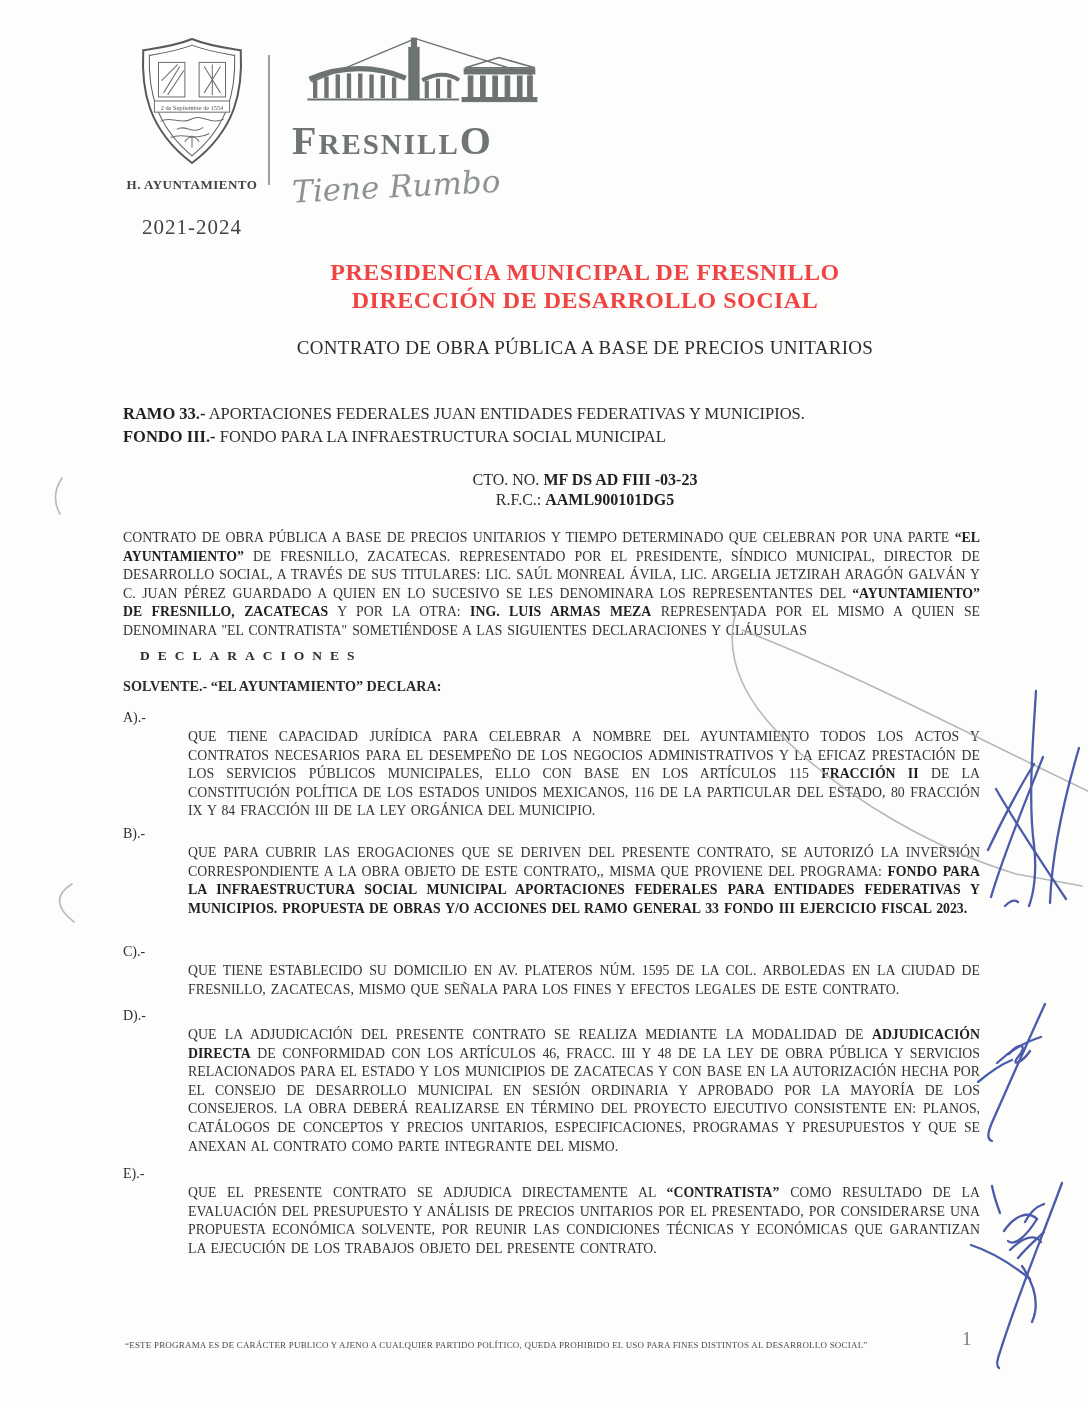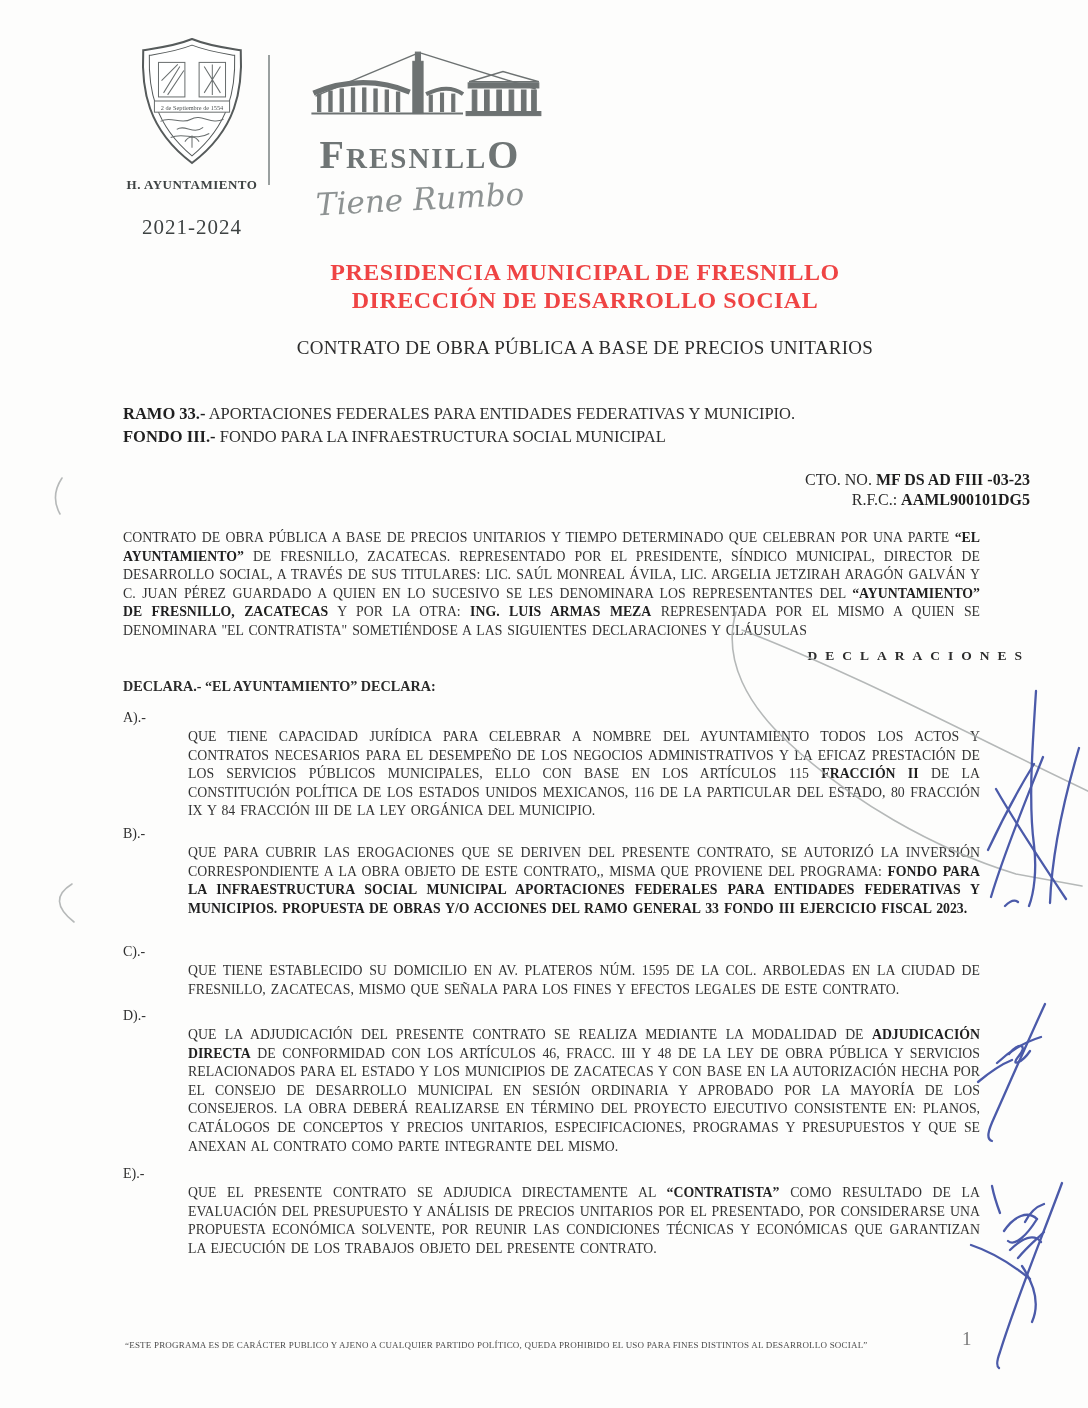--- a/index.html
+++ b/index.html
@@ -6,36 +6,36 @@
   .page{
     position:relative;width:1088px;height:1408px;margin:0 auto;
     background:#fdfdfc;overflow:hidden;
     font-family:"Liberation Serif", serif;color:#333;
   }
   
   .crest{position:absolute;left:124px;top:36px;width:136px;text-align:center;}
   .crest-title{font-size:13px;font-weight:bold;color:#3e4343;letter-spacing:.5px;margin-top:7px;}
   .crest-years{font-size:21px;color:#3e4343;letter-spacing:1px;line-height:21px;margin-top:24px;}
   .hdr-divider{position:absolute;left:268px;top:55px;width:2px;height:130px;background:#9aa0a0;}
-  .logo{position:absolute;left:292px;top:48px;width:256px;text-align:center;}
+  .logo{position:absolute;left:292px;top:34px;width:256px;}
   .logo-title{color:#6f7575;letter-spacing:2px;line-height:34px;margin-top:2px;white-space:nowrap;}
   .logo-title .cap{font-size:40px;font-weight:bold;}
   .logo-title .mid{font-size:29px;font-weight:bold;}
   .logo-tagline{font-style:italic;font-size:31px;color:#8d9292;transform:rotate(-3deg);margin-top:1px;font-family:"DejaVu Serif", serif;}
   
   .doc-title{position:absolute;left:140px;top:258px;width:890px;text-align:center;
     font-weight:bold;font-size:24px;line-height:28px;color:#ef4444;letter-spacing:.5px;}
   .doc-subtitle{position:absolute;left:110px;top:337px;width:950px;text-align:center;
     font-weight:normal;font-size:19px;color:#2d2d2d;letter-spacing:.3px;}
   .ramo{position:absolute;left:123px;top:403px;width:862px;font-size:16.5px;line-height:22.5px;color:#2e2e2e;}
-  .cto{position:absolute;left:140px;top:470px;width:890px;text-align:right;font-size:16px;line-height:19.5px;color:#2b2b2b;}
+  .cto{position:absolute;left:140px;top:470px;width:890px;text-align:center;font-size:16px;line-height:19.5px;color:#2b2b2b;}
   
   .intro{position:absolute;left:123px;top:529px;width:857px;font-size:13.8px;line-height:18.6px;
     text-align:justify;word-spacing:1.5px;color:#333;}
-  .decl-heading{position:absolute;left:140px;top:648px;width:890px;text-align:right;
+  .decl-heading{position:absolute;left:140px;top:648px;width:890px;text-align:left;
     font-weight:bold;font-size:13.5px;letter-spacing:8px;color:#2c2c2c;}
   .primera{position:absolute;left:123px;top:678px;font-weight:bold;font-size:14.2px;color:#2b2b2b;}
   .decl-item{position:absolute;left:123px;width:857px;}
   .decl-label{font-size:14px;color:#2f2f2f;}
   .decl-para{margin-left:65px;width:792px;font-size:13.8px;line-height:18.6px;
     text-align:justify;word-spacing:1.5px;color:#333;margin-top:2px;box-sizing:border-box;}
   .b{font-weight:bold;color:#1f1f1f;}
   
   .footer-disclaimer{position:absolute;left:125px;top:1340px;width:740px;font-size:9px;
     color:#4a4a4a;letter-spacing:.2px;white-space:nowrap;}
@@ -108,33 +108,33 @@
     <div class="logo-tagline">Tiene Rumbo</div>
   </div>
 
   <div class="doc-title">
     <div>PRESIDENCIA MUNICIPAL DE FRESNILLO</div>
     <div>DIRECCIÓN DE DESARROLLO SOCIAL</div>
   </div>
   <div class="doc-subtitle">CONTRATO DE OBRA PÚBLICA A BASE DE PRECIOS UNITARIOS</div>
 
   <div class="ramo">
-    <div><span class="b">RAMO 33.-</span><span> APORTACIONES FEDERALES PARA ENTIDADES FEDERATIVAS Y MUNICIPIO.</span></div>
+    <div><span class="b">RAMO 33.-</span><span> APORTACIONES FEDERALES JUAN ENTIDADES FEDERATIVAS Y MUNICIPIOS.</span></div>
     <div><span class="b">FONDO III.-</span><span> FONDO PARA LA INFRAESTRUCTURA SOCIAL MUNICIPAL</span></div>
   </div>
 
   <div class="cto">
     <div><span>CTO. NO. </span><span class="b">MF DS AD FIII -03-23</span></div>
     <div><span>R.F.C.: </span><span class="b">AAML900101DG5</span></div>
   </div>
 
   <div class="intro"><span>CONTRATO DE OBRA PÚBLICA A BASE DE PRECIOS UNITARIOS Y TIEMPO DETERMINADO QUE CELEBRAN POR UNA PARTE </span><span class="b">“EL AYUNTAMIENTO”</span><span> DE FRESNILLO, ZACATECAS. REPRESENTADO POR EL PRESIDENTE, SÍNDICO MUNICIPAL, DIRECTOR DE DESARROLLO SOCIAL, A TRAVÉS DE SUS TITULARES: LIC. SAÚL MONREAL ÁVILA, LIC. ARGELIA JETZIRAH ARAGÓN GALVÁN Y C. JUAN PÉREZ GUARDADO A QUIEN EN LO SUCESIVO SE LES DENOMINARA LOS REPRESENTANTES DEL </span><span class="b">“AYUNTAMIENTO” DE FRESNILLO, ZACATECAS</span><span> Y POR LA OTRA:  </span><span class="b">ING. LUIS ARMAS MEZA</span><span>  REPRESENTADA POR EL MISMO A QUIEN SE DENOMINARA "EL CONTRATISTA" SOMETIÉNDOSE A LAS  SIGUIENTES DECLARACIONES Y CLÁUSULAS</span></div>
 
   <div class="decl-heading">DECLARACIONES</div>
-  <div class="primera">DECLARA.- “EL AYUNTAMIENTO” DECLARA:</div>
+  <div class="primera">SOLVENTE.- “EL AYUNTAMIENTO” DECLARA:</div>
 
   <div class="decl-item" style="top:710px">
     <div class="decl-label">A).-</div>
     <div class="decl-para"><span>QUE TIENE CAPACIDAD JURÍDICA PARA CELEBRAR A NOMBRE DEL AYUNTAMIENTO TODOS LOS ACTOS Y CONTRATOS NECESARIOS PARA EL DESEMPEÑO DE LOS NEGOCIOS ADMINISTRATIVOS Y LA EFICAZ PRESTACIÓN DE LOS SERVICIOS PÚBLICOS MUNICIPALES, ELLO CON BASE EN LOS ARTÍCULOS 115 </span><span class="b">FRACCIÓN II</span><span> DE LA CONSTITUCIÓN POLÍTICA DE LOS ESTADOS UNIDOS MEXICANOS, 116 DE LA PARTICULAR DEL ESTADO, 80 FRACCIÓN IX Y 84 FRACCIÓN III DE LA LEY ORGÁNICA DEL MUNICIPIO.</span></div>
   </div>
 
   <div class="decl-item" style="top:826px">
     <div class="decl-label">B).-</div>
     <div class="decl-para"><span>QUE PARA CUBRIR LAS EROGACIONES QUE SE DERIVEN DEL PRESENTE CONTRATO,   SE AUTORIZÓ LA INVERSIÓN CORRESPONDIENTE A LA OBRA OBJETO DE ESTE CONTRATO,, MISMA QUE PROVIENE DEL PROGRAMA: </span><span class="b">FONDO PARA LA INFRAESTRUCTURA SOCIAL MUNICIPAL APORTACIONES FEDERALES PARA ENTIDADES FEDERATIVAS Y MUNICIPIOS. PROPUESTA DE OBRAS Y/O ACCIONES DEL RAMO GENERAL 33 FONDO III EJERCICIO FISCAL 2023.</span></div>
   </div>

